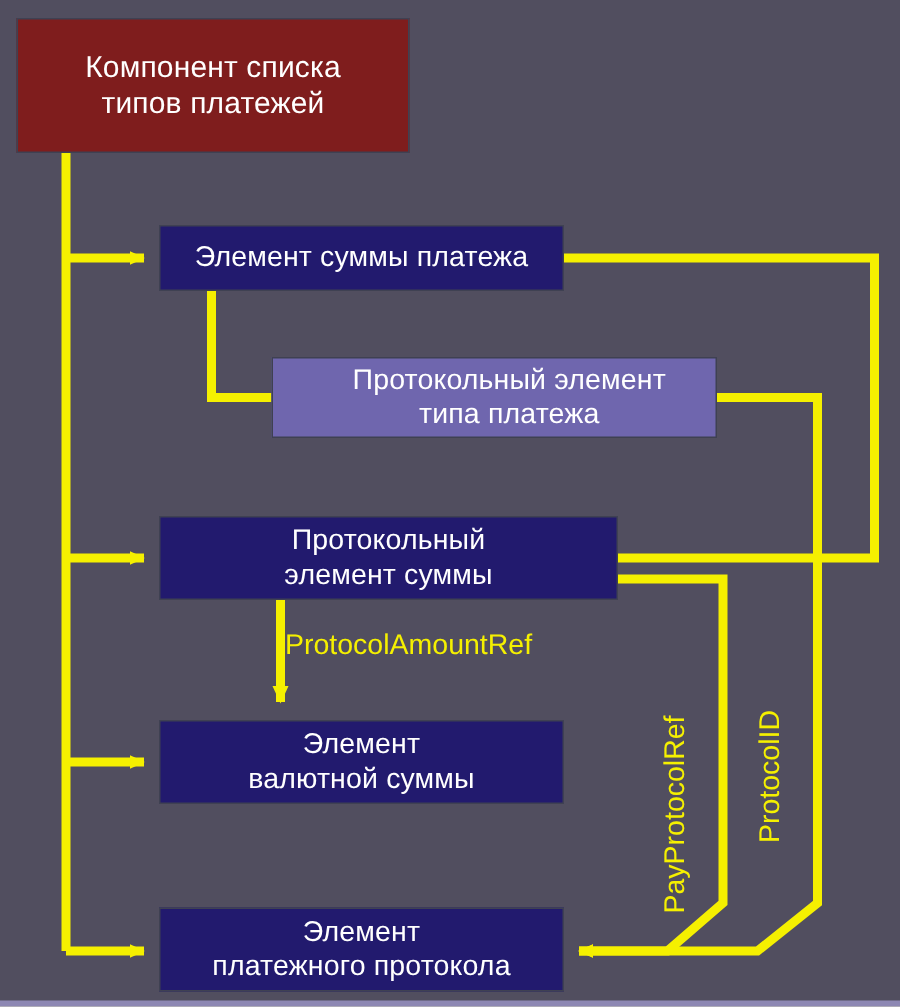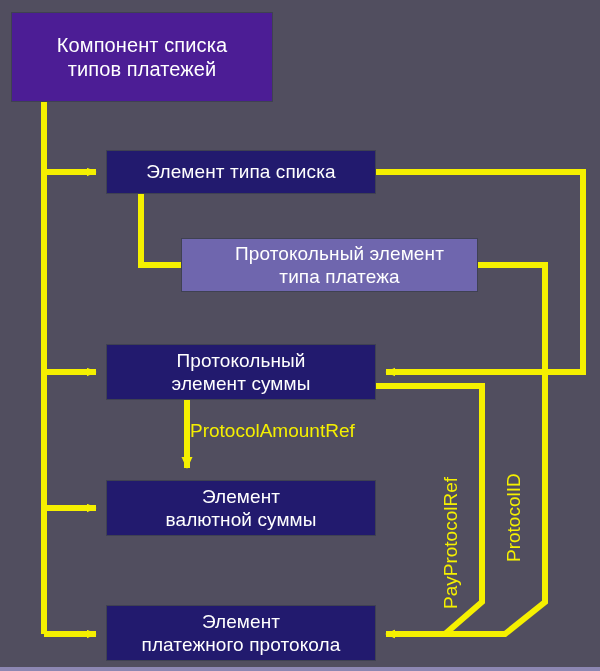--- a/index.html
+++ b/index.html
@@ -28,21 +28,21 @@
     align-items: center;
     justify-content: center;
     text-align: center;
     color: #ffffff;
     line-height: 1.22;
     letter-spacing: 0.1px;
     white-space: pre-line;
     z-index: 3;
   }
   .node-light {
-    background: #4c1d95;
+    background: #7f1d1d;
     border: 1px solid #3f4152;
     font-size: 20px;
   }
   .node-dark {
     background: #221a6e;
     border: 1px solid #3f4152;
     font-size: 19px;
   }
   .node-mid {
     background: #6f66ae;
@@ -111,29 +111,29 @@
       <path d="M187,400 L187,468" marker-end="url(#arrowD)"></path>
     </g>
   </svg>
 
   <div class="node node-light" style="left:11px; top:12px; width:262px; height:90px;">
     <span>Компонент списка
 типов платежей</span>
   </div>
 
   <div class="node node-dark" style="left:106px; top:150px; width:270px; height:44px;">
-    <span>Элемент типа списка</span>
+    <span>Элемент суммы платежа</span>
   </div>
 
   <div class="node node-mid" style="left:181px; top:238px; width:297px; height:54px;padding-left:20px;">
     <span>Протокольный элемент
 типа платежа</span>
   </div>
 
-  <div class="node node-dark" style="left:106px; top:344px; width:270px; height:56px;">
+  <div class="node node-dark" style="left:106px; top:344px; width:306px; height:56px;">
     <span>Протокольный
 элемент суммы</span>
   </div>
 
   <div class="node node-dark" style="left:106px; top:480px; width:270px; height:56px;">
     <span>Элемент
 валютной суммы</span>
   </div>
 
   <div class="node node-dark" style="left:106px; top:605px; width:270px; height:56px;">

